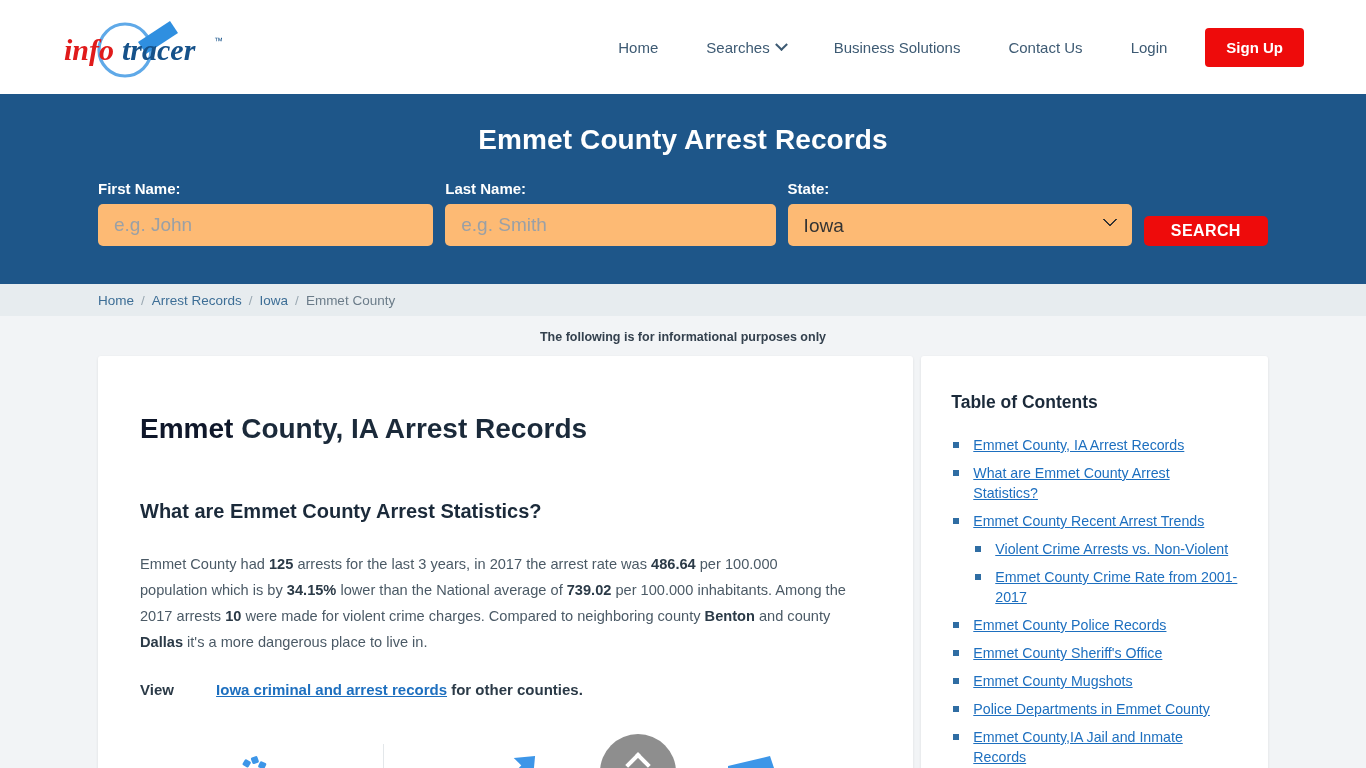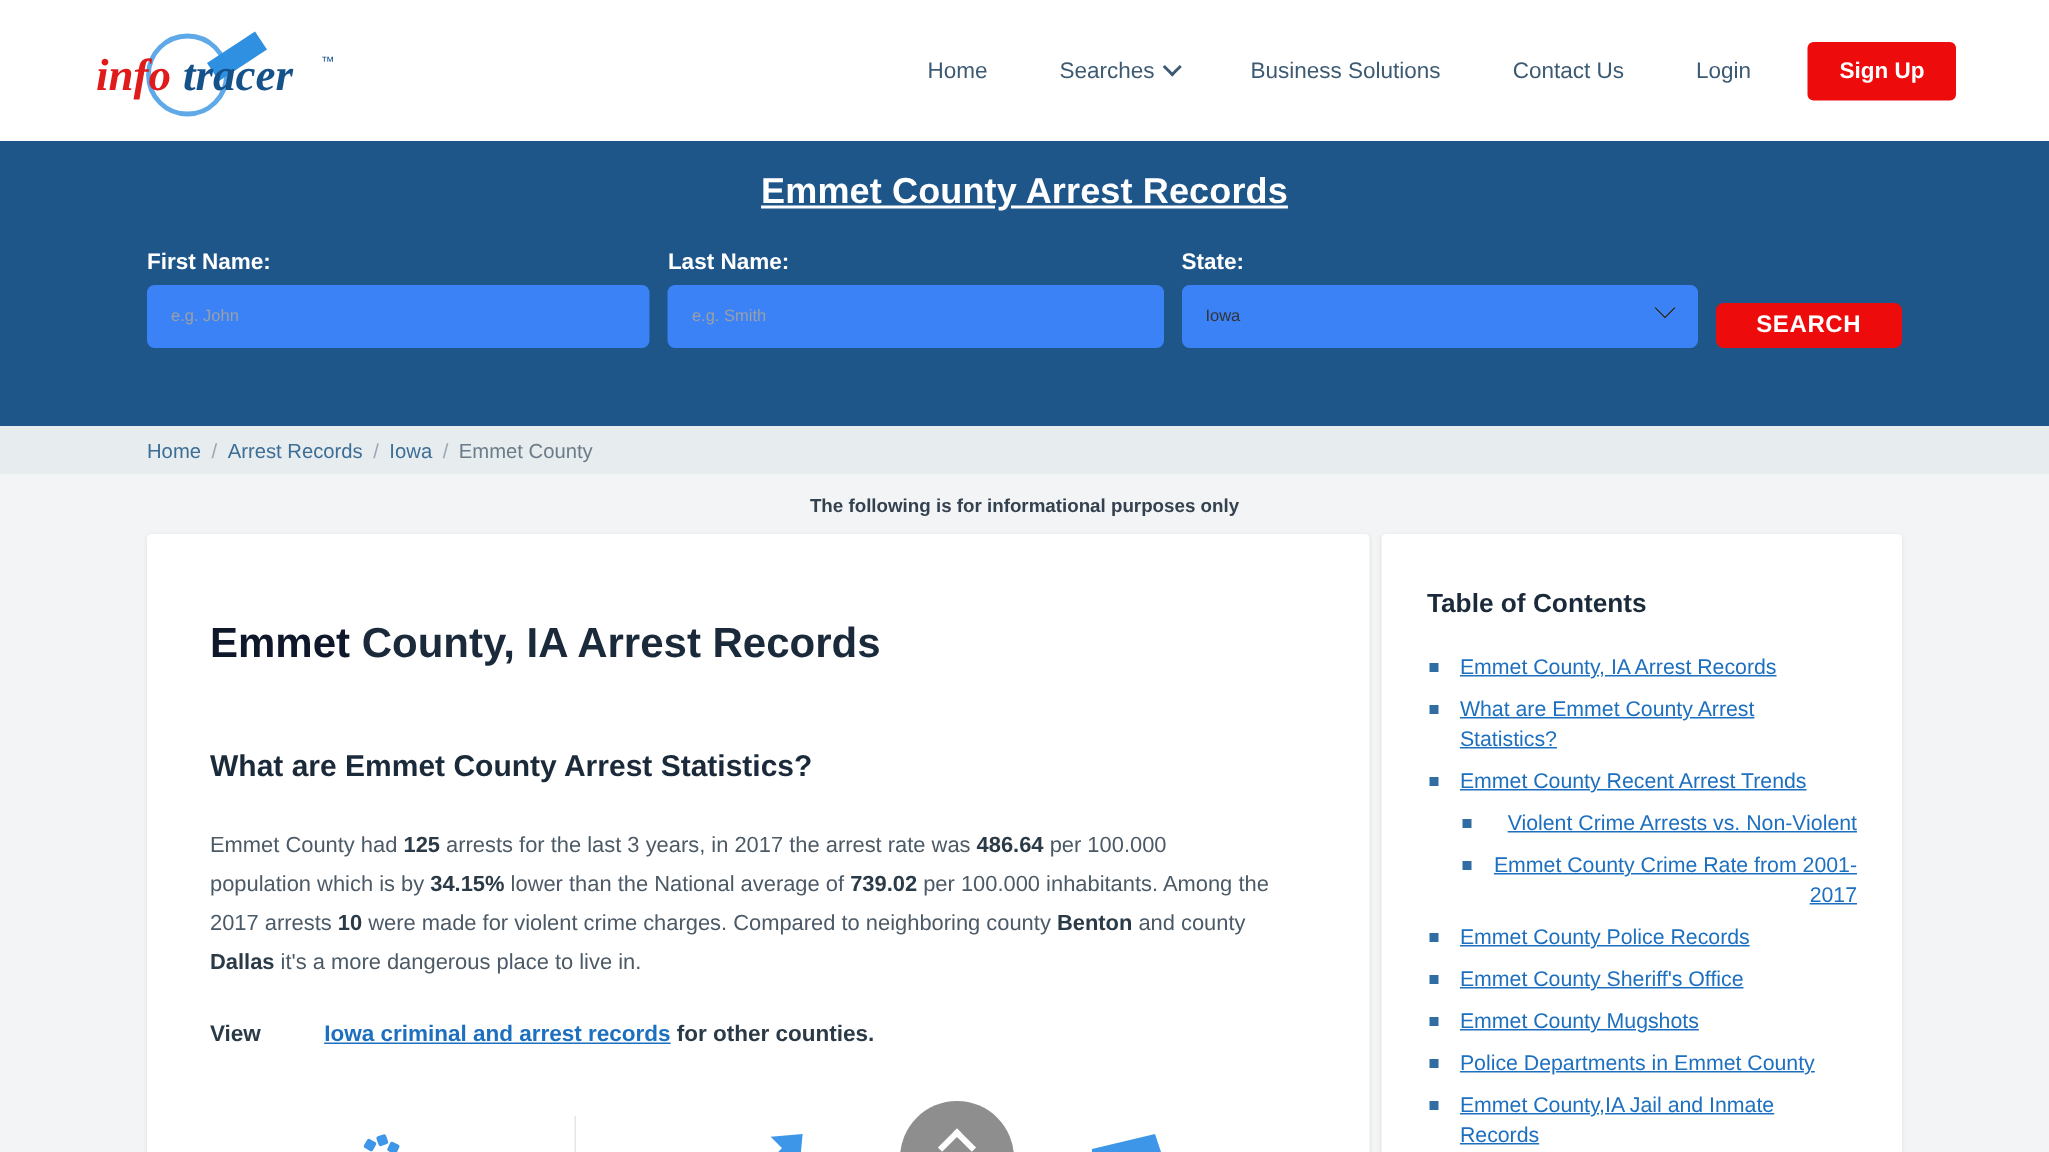--- a/index.html
+++ b/index.html
@@ -63,26 +63,25 @@
 
   
   .banner {
     background: #1e5689;
     padding: 0 98px;
     height: 190px;
     position: relative;
   }
   .banner-title {
     color: #ffffff;
-    font-size: 24px;
+    font-size: 28px;
     font-weight: bold;
     text-align: center;
-    padding-top: 20px;
+    padding-top: 30px;
     letter-spacing: .1px;
-    text-decoration: underline;
   }
   .search-row {
     display: flex;
     align-items: flex-end;
     gap: 12px;
     margin-top: 24px;
   }
   .field {
     display: flex;
     flex-direction: column;
@@ -91,23 +90,23 @@
     color: #ffffff;
     font-size: 15px;
     font-weight: bold;
     margin-bottom: 7px;
   }
   .field input,
   .field select {
     height: 42px;
     border: none;
     border-radius: 5px;
-    background: #3b82f6;
+    background: #fdba74;
     padding: 0 16px;
-    font-size: 11px;
+    font-size: 19px;
     color: #333;
     font-family: "Liberation Sans", sans-serif;
     outline: none;
   }
   .field input::placeholder { color: #9aa0a6; }
   .f-first { width: 343px; }
   .f-last  { width: 338px; }
   .f-state { width: 344px; }
   .f-state select {
     width: 344px;
@@ -288,21 +287,21 @@
     left: 2px; top: 7px;
     width: 6px; height: 6px;
     background: #2f6da3;
   }
   .toc-link {
     color: #1d6fbf;
     text-decoration: underline;
     font-size: 14.2px;
     cursor: pointer;
   }
-  .toc-sub { padding-left: 22px; text-align: right; }
+  .toc-sub { padding-left: 22px; }
 </style>
 </head>
 <body>
 
 <div class="header">
 
   <a class="logo-wrap" href="#">
     <svg class="logo-svg" width="170" height="62" viewBox="0 0 170 62">
 
       <circle cx="63" cy="34" r="26" fill="none" stroke="#5fa9e8" stroke-width="3.2"></circle>

